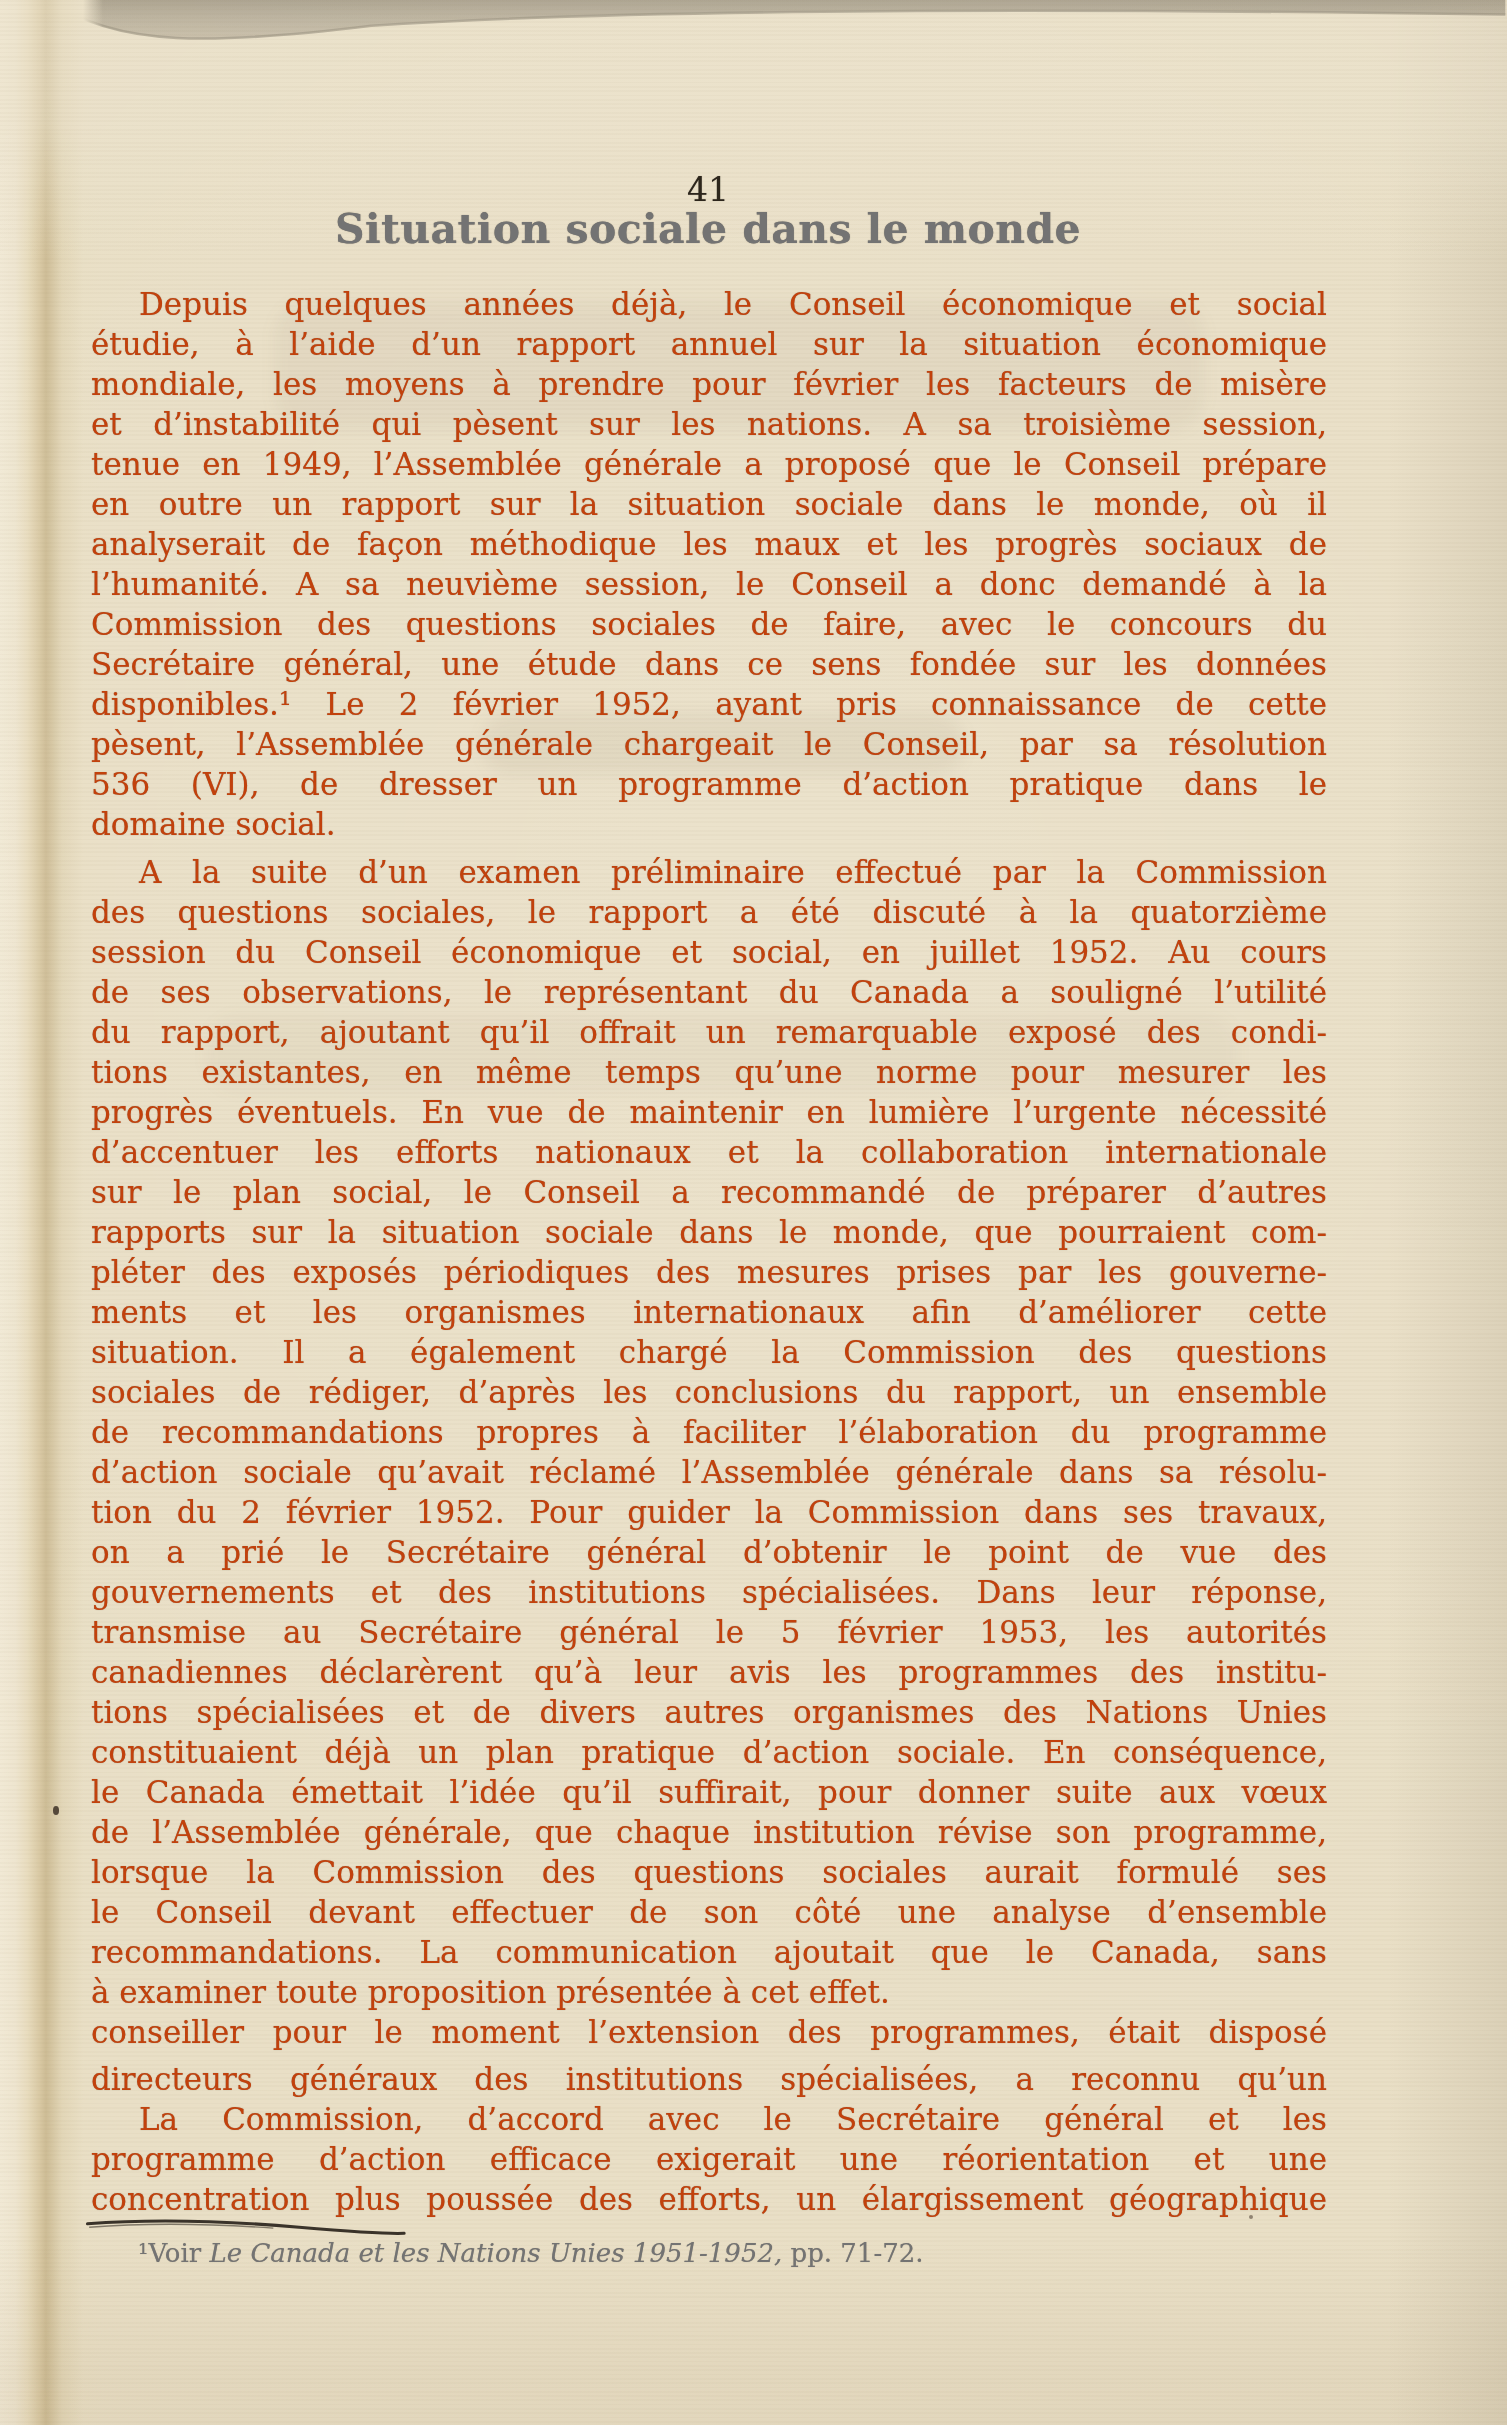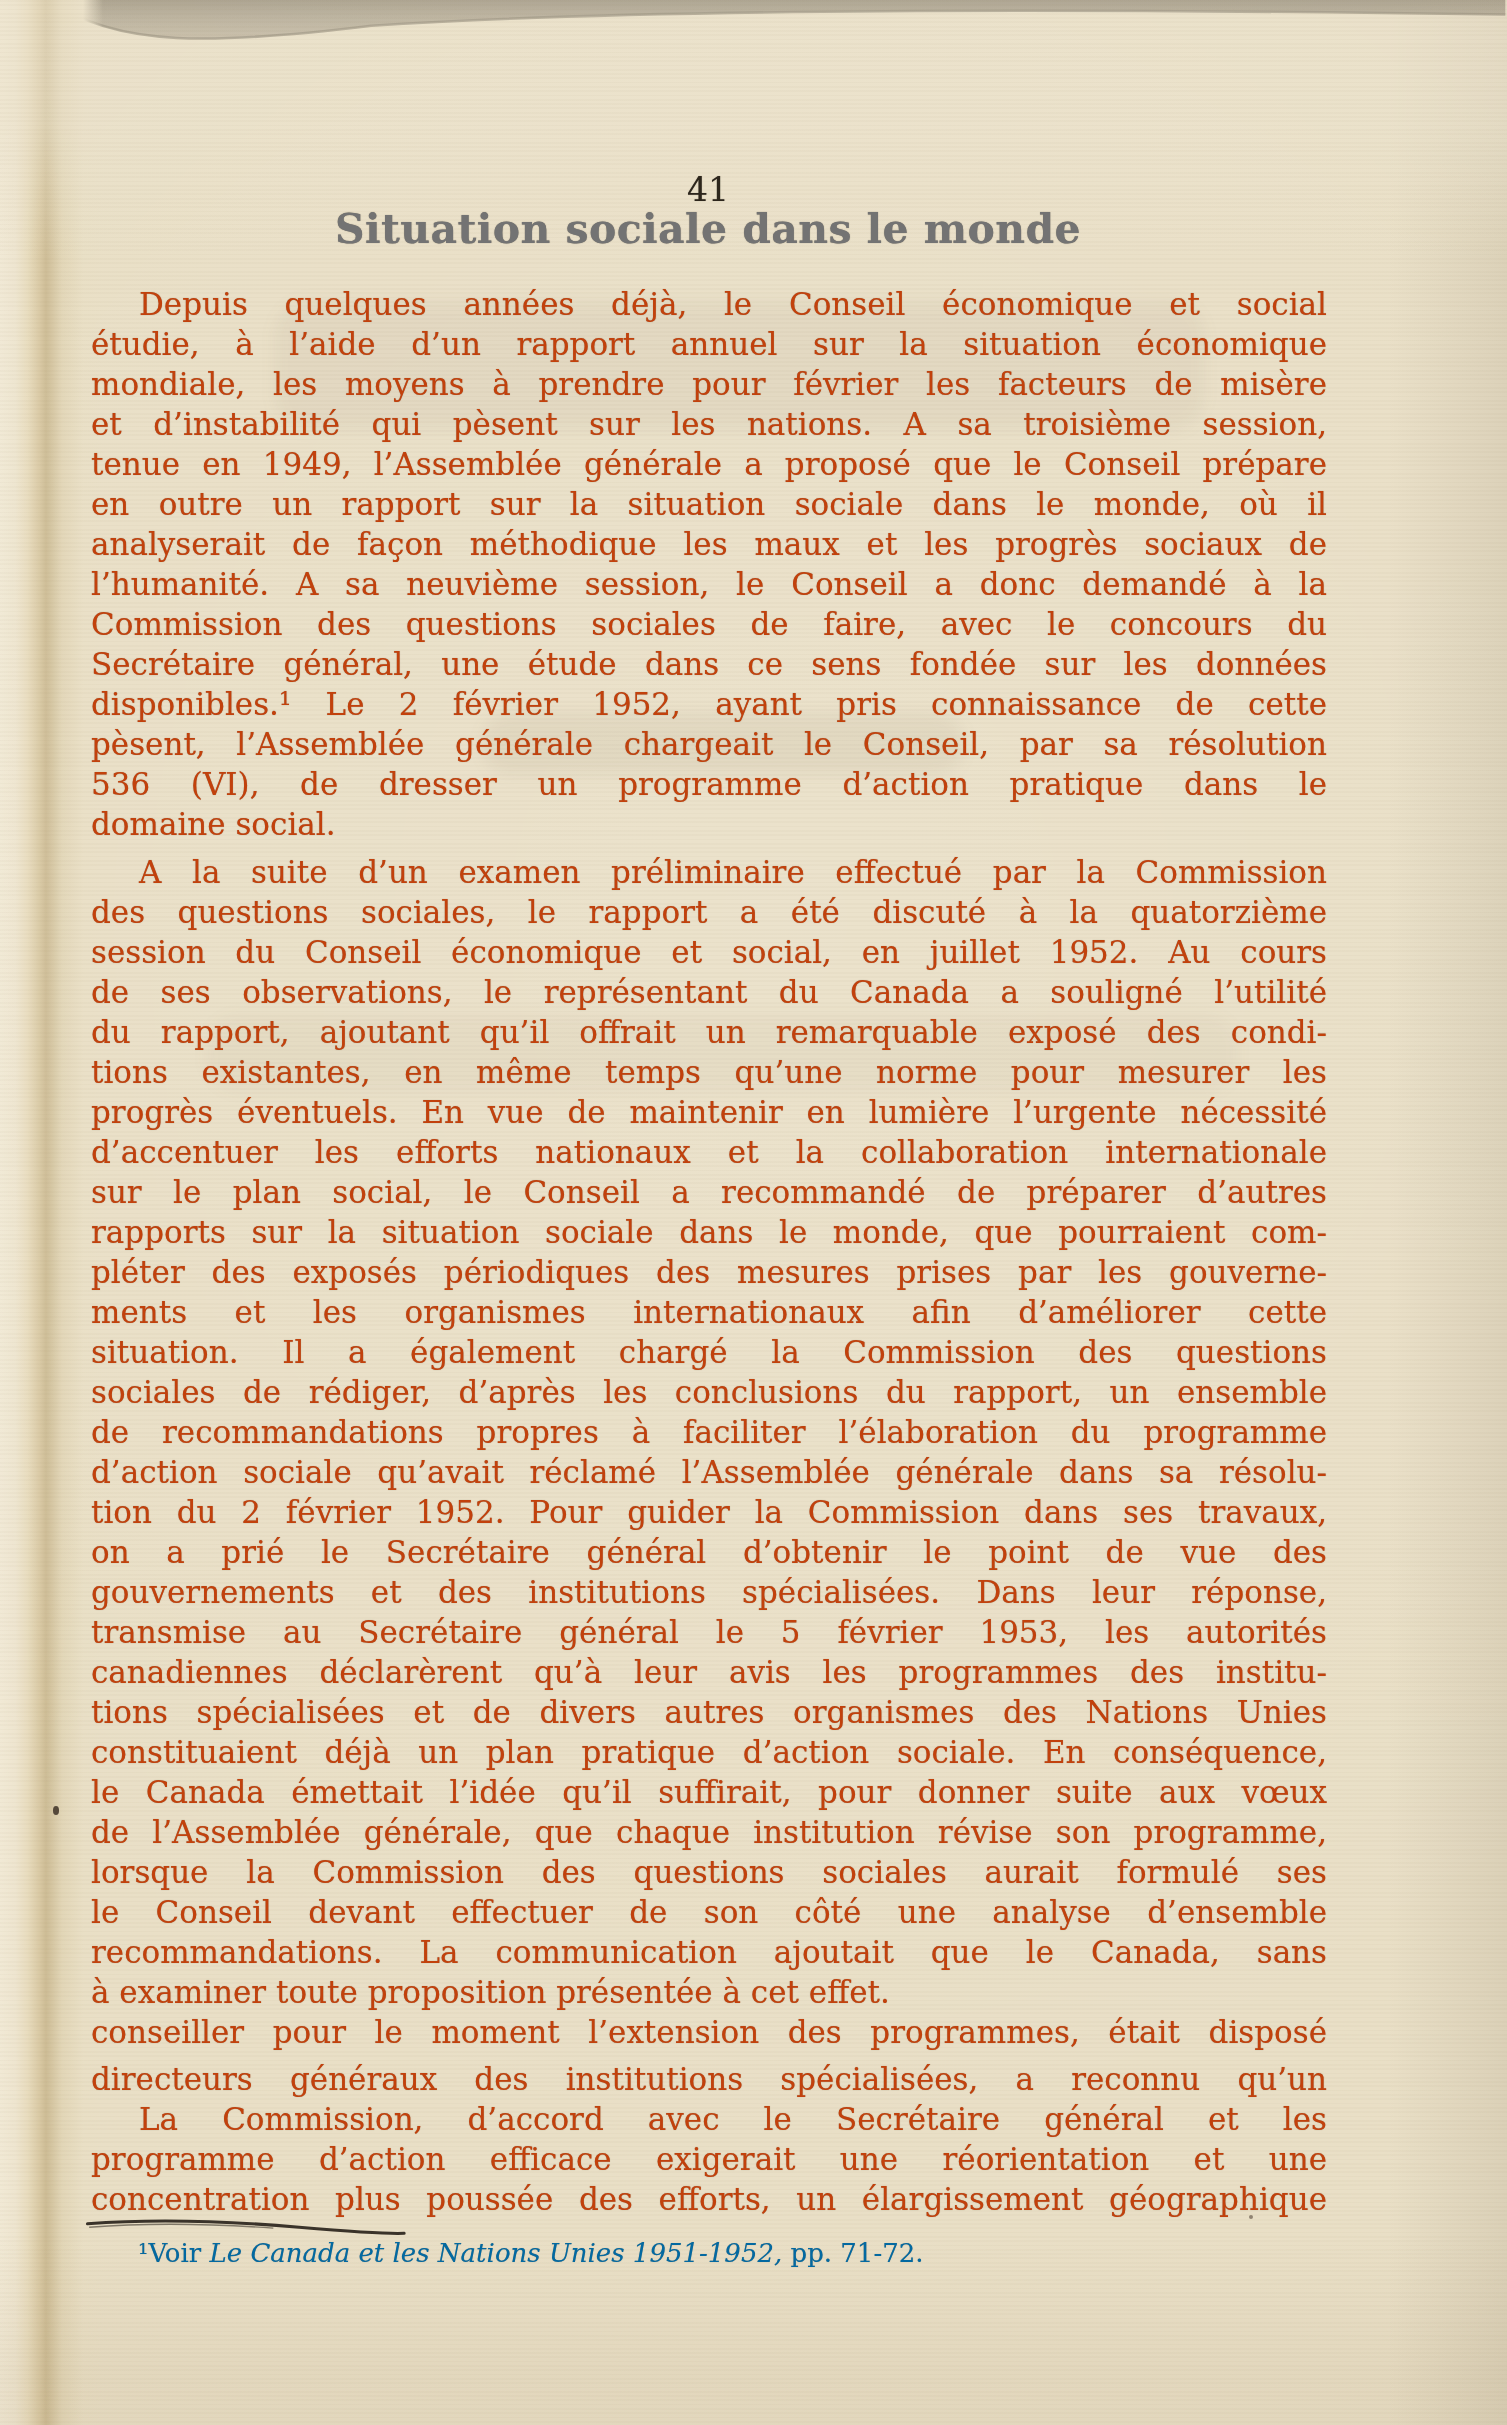--- a/index.html
+++ b/index.html
@@ -55,21 +55,21 @@
   .paragraph + .paragraph{margin-top:7.7px;}
   .line{
     height:40px;line-height:40px;overflow:hidden;white-space:normal;
     text-align:justify;text-align-last:justify;
   }
   .line.first{text-indent:48px;}
   .line.no-just{text-align-last:left;}
   .footnote-rule{position:absolute;left:84px;top:2216px;}
   .footnote{
     position:absolute;left:138px;top:2238px;width:1187px;
-    font-size:26px;color:#0369a1;text-shadow:0 0 0.7px rgba(51,44,34,0.4);
+    font-size:26px;color:#737373;text-shadow:0 0 0.7px rgba(51,44,34,0.4);
   }
   .footnote .it{font-style:italic;}
 </style>
 </head>
 <body>
 
 <div class="page">
 
   <svg class="top-edge" width="1508" height="60" viewBox="0 0 1753 70">
     <defs>

